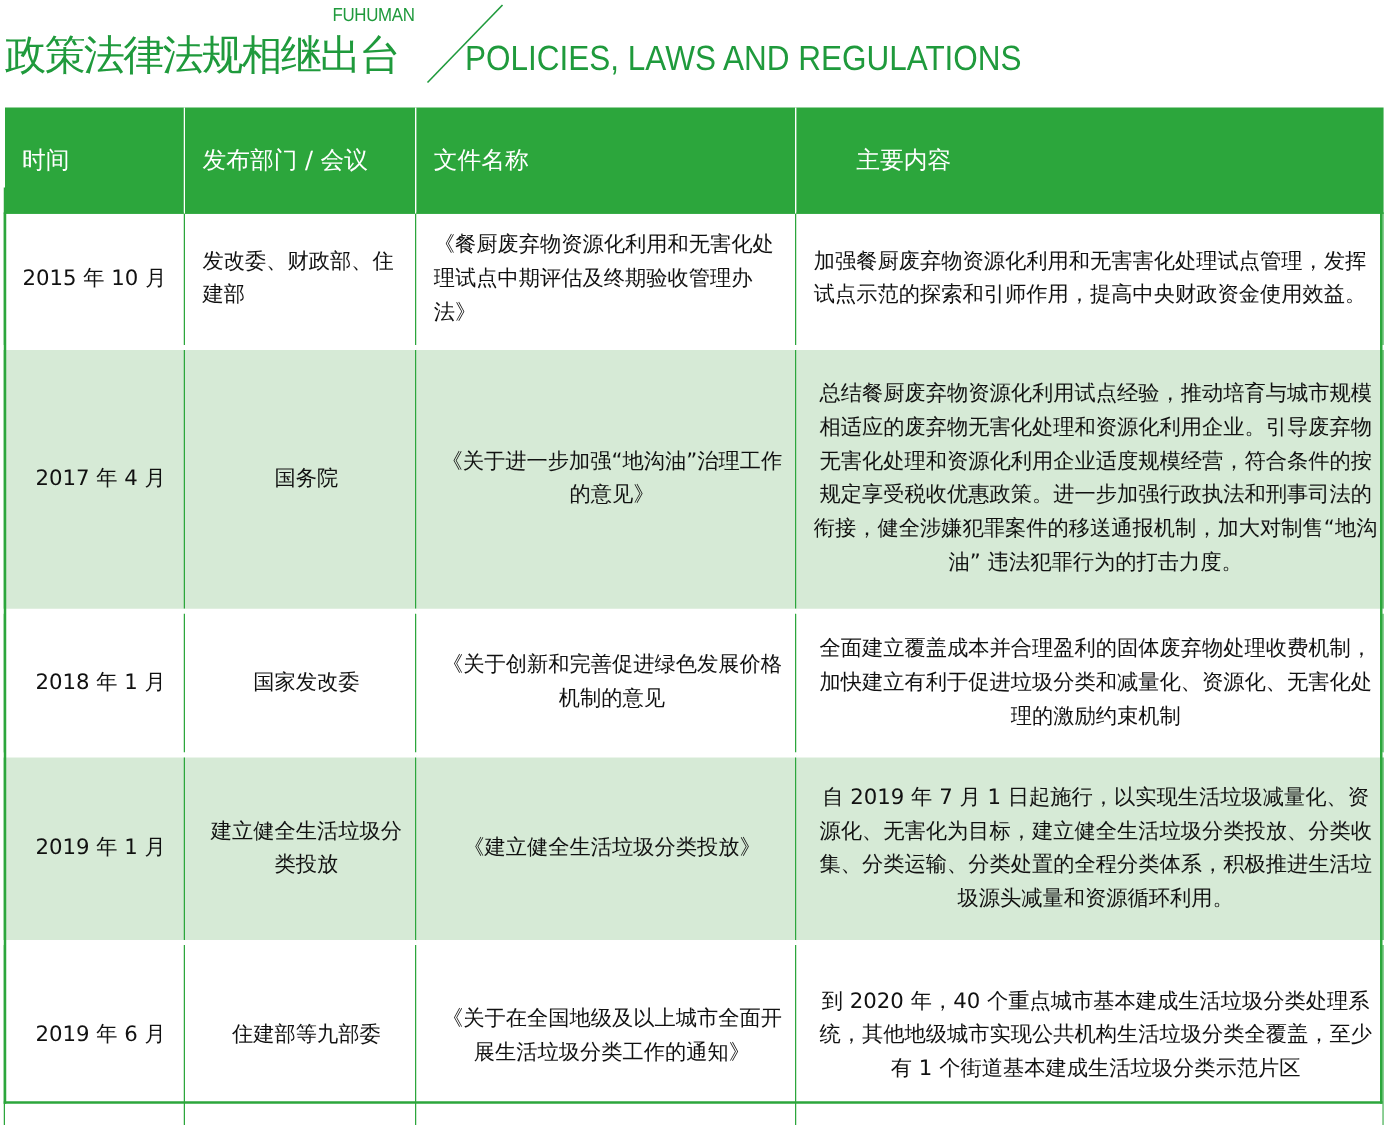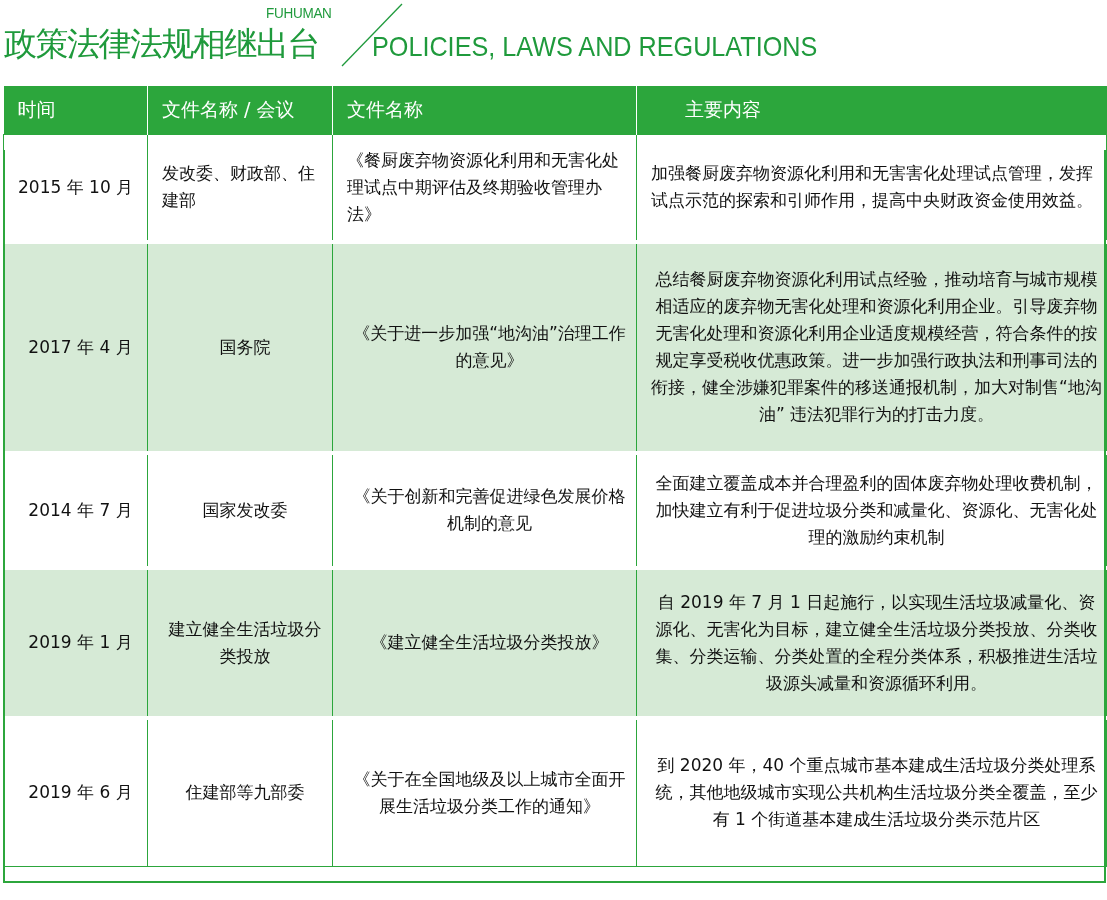--- a/index.html
+++ b/index.html
@@ -9,21 +9,21 @@
     .title-cn { position: absolute; left: 4px; top: 22px; font-size: 33px; font-weight: normal;
                 color: #1f9a3c; letter-spacing: -1.5px; line-height: 44px; }
     .title-sup { position: absolute; left: 266px; top: 4px; font-size: 15px; color: #1f9a3c;
                  font-family: "Liberation Sans", sans-serif; letter-spacing: -0.3px; transform: scaleX(0.9); transform-origin: left; }
     .title-slash { position: absolute; left: 338px; top: 2px; width: 70px; height: 66px; }
     .title-en { position: absolute; left: 372px; top: 30px; font-size: 28px; color: #1f9a3c;
                 font-family: "Liberation Sans", sans-serif; line-height: 34px; transform: scaleX(0.9); transform-origin: left; white-space: nowrap; }
     table.policy { position: absolute; left: 3px; top: 86px; width: 1103px;
                    border-collapse: collapse; table-layout: fixed; }
     table.policy th { background: #2ca63c; color: #ffffff; text-align: left; font-weight: normal;
-                      font-size: 19px; height: 48px; padding: 0 0 0 14px; border-right: 1px solid #ffffff; }
+                      font-size: 19px; height: 84px; padding: 0 0 0 14px; border-right: 1px solid #ffffff; }
     table.policy th:last-child { border-right: none; padding-left: 48px; }
     table.policy td { border: 1px solid #2ca63c; font-size: 17px; color: #111111;
                       line-height: 27px; padding: 0 4px 0 14px; vertical-align: middle; }
     table.policy tr.alt td { background: #d6ead6; }
     table.policy tr.sep td { border-top: 4px solid #ffffff; text-align: center; }
     .outer { position: absolute; left: 3px; top: 150px; width: 1103px; height: 733px; border: 2px solid #2ca63c;
              box-sizing: border-box; pointer-events: none; border-top: none; }
   </style>
 </head>
 <body>
@@ -40,40 +40,40 @@
 <table class="policy">
   <colgroup>
     <col style="width:144px">
       <col style="width:185px">
       <col style="width:304px">
       <col style="width:470px">
   </colgroup>
   <thead>
     <tr>
       <th>时间</th>
-      <th>文件名称 / 会议</th>
+      <th>发布部门 / 会议</th>
       <th>文件名称</th>
       <th>主要内容</th>
     </tr>
   </thead>
   <tbody>
     <tr style="height:107px">
       <td>2015 年 10 月</td>
       <td>发改委、财政部、住建部</td>
       <td>《餐厨废弃物资源化利用和无害化处理试点中期评估及终期验收管理办法》</td>
       <td>加强餐厨废弃物资源化利用和无害害化处理试点管理，发挥试点示范的探索和引师作用，提高中央财政资金使用效益。</td>
     </tr>
     <tr class="alt sep" style="height:211px">
       <td>2017 年 4 月</td>
       <td>国务院</td>
       <td>《关于进一步加强“地沟油”治理工作的意见》</td>
       <td>总结餐厨废弃物资源化利用试点经验，推动培育与城市规模相适应的废弃物无害化处理和资源化利用企业。引导废弃物无害化处理和资源化利用企业适度规模经营，符合条件的按规定享受税收优惠政策。进一步加强行政执法和刑事司法的衔接，健全涉嫌犯罪案件的移送通报机制，加大对制售“地沟油” 违法犯罪行为的打击力度。</td>
     </tr>
     <tr class="sep" style="height:115px">
-      <td>2014 年 7 月</td>
+      <td>2018 年 1 月</td>
       <td>国家发改委</td>
       <td>《关于创新和完善促进绿色发展价格机制的意见</td>
       <td>全面建立覆盖成本并合理盈利的固体废弃物处理收费机制，加快建立有利于促进垃圾分类和减量化、资源化、无害化处理的激励约束机制</td>
     </tr>
     <tr class="alt sep" style="height:150px">
       <td>2019 年 1 月</td>
       <td>建立健全生活垃圾分类投放</td>
       <td>《建立健全生活垃圾分类投放》</td>
       <td>自 2019 年 7 月 1 日起施行，以实现生活垃圾减量化、资源化、无害化为目标，建立健全生活垃圾分类投放、分类收集、分类运输、分类处置的全程分类体系，积极推进生活垃圾源头减量和资源循环利用。</td>
     </tr>

